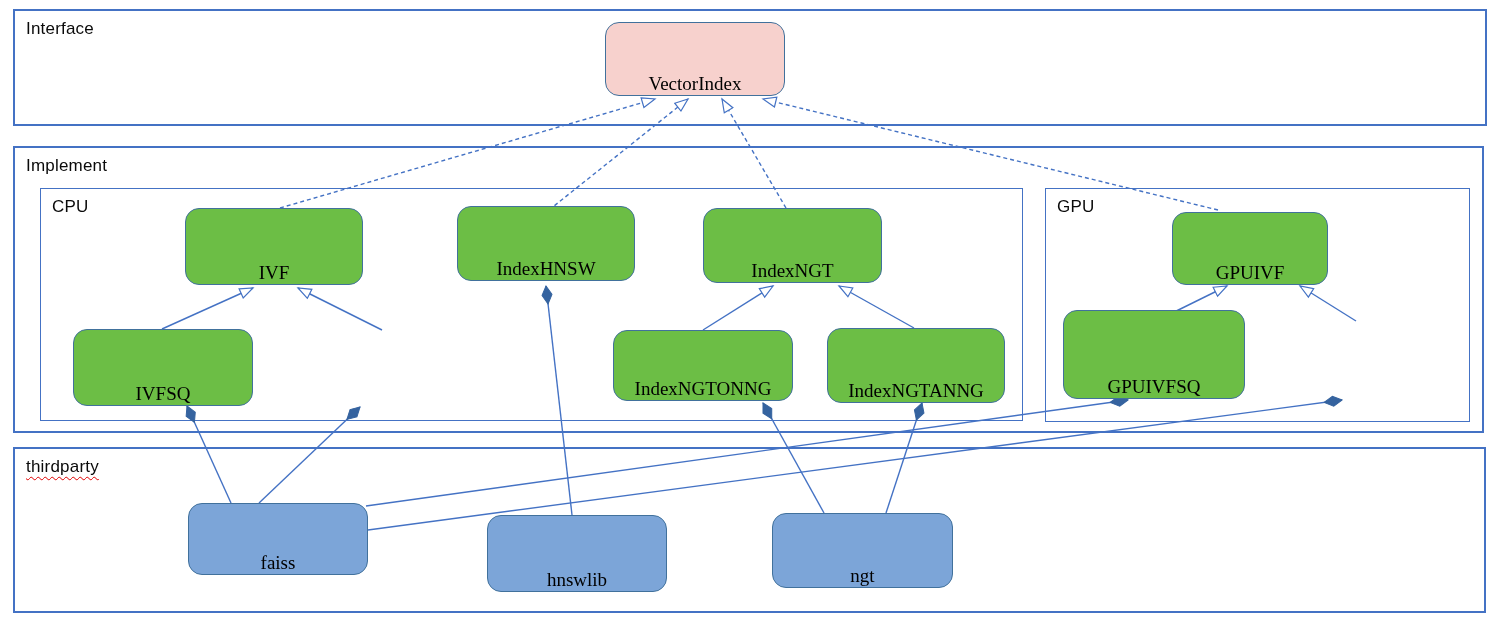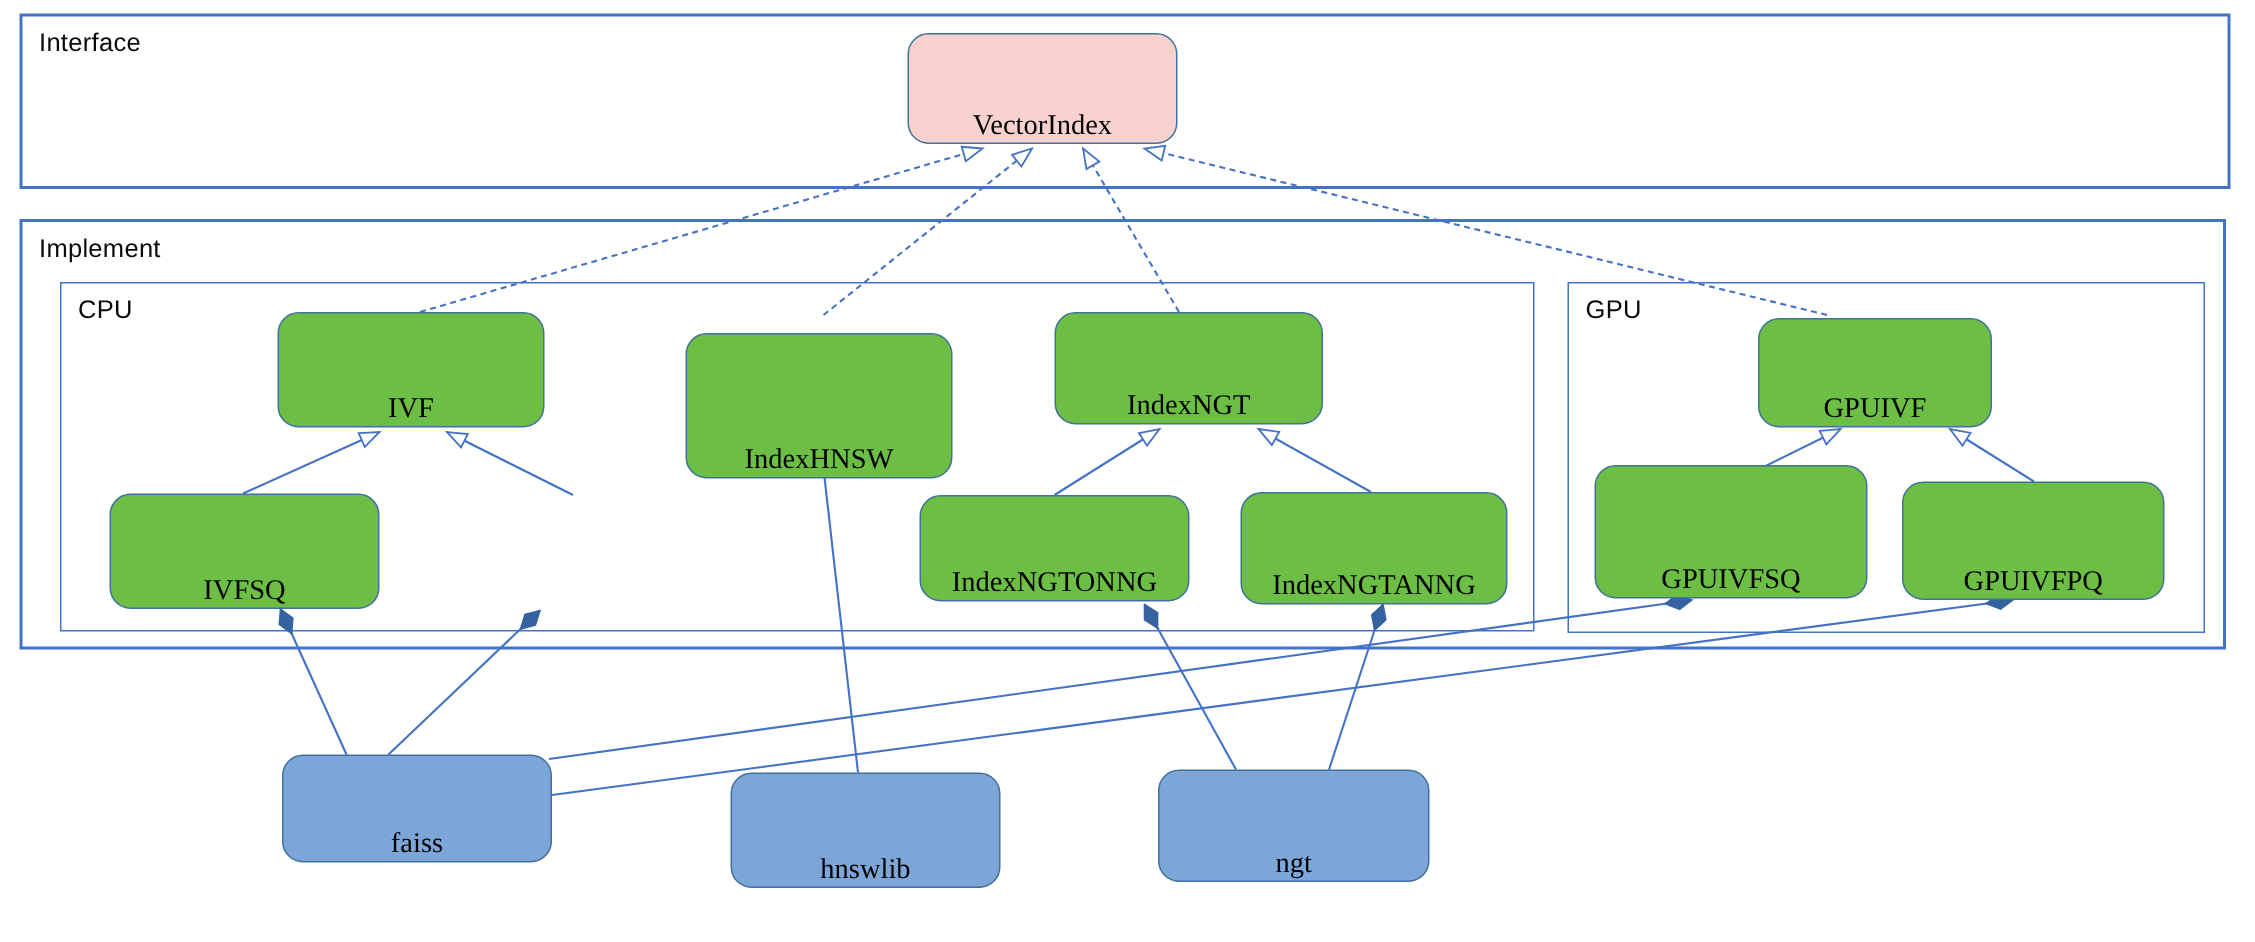--- a/index.html
+++ b/index.html
@@ -52,20 +52,23 @@
   </div>
 
   <div class="frame" style="left:40px;top:188px;width:983px;height:233px;border-width:1.6px">
     <span class="frame-label">CPU</span>
   </div>
 
   <div class="frame" style="left:1045px;top:188px;width:425px;height:234px;border-width:1.6px">
     <span class="frame-label">GPU</span>
   </div>
 
+  <div class="frame" style="left:13px;top:447px;width:1473px;height:166px">
+    <span class="frame-label wavy">thirdparty</span>
+  </div>
 
   <svg class="edges" id="edges-layer" width="1503" height="628">
     <defs>
       <marker id="m-triangle" markerUnits="userSpaceOnUse" markerWidth="16" markerHeight="14" refX="14" refY="6.5" orient="auto">
         <polygon points="1,1.5 14,6.5 1,11.5" fill="#ffffff" stroke="#4472c4" stroke-width="1.2"></polygon>
       </marker>
       <marker id="m-diamond" markerUnits="userSpaceOnUse" markerWidth="21" markerHeight="13" refX="1.5" refY="6.5" orient="auto">
         <polygon points="1.5,6.5 10.5,1.5 19.5,6.5 10.5,11.5" fill="#35639f" stroke="#35639f" stroke-width="1"></polygon>
       </marker>
     </defs>
@@ -88,21 +91,21 @@
       <line x1="1342" y1="400" x2="368" y2="530" class="edge composition" marker-start="url(#m-diamond)"></line>
     </svg>
 
   <div class="node pink" style="left:605px;top:22px;width:180px;height:74px">
     <span>VectorIndex</span>
   </div>
 
   <div class="node green" style="left:185px;top:208px;width:178px;height:77px">
     <span>IVF</span>
   </div>
-  <div class="node green" style="left:457px;top:222px;width:178px;height:97px">
+  <div class="node green" style="left:457px;top:206px;width:178px;height:75px">
     <span>IndexHNSW</span>
   </div>
   <div class="node green" style="left:703px;top:208px;width:179px;height:75px">
     <span>IndexNGT</span>
   </div>
   <div class="node green" style="left:73px;top:329px;width:180px;height:77px">
     <span>IVFSQ</span>
   </div>
   <div class="node green" style="left:613px;top:330px;width:180px;height:71px">
     <span>IndexNGTONNG</span>
@@ -110,23 +113,20 @@
   <div class="node green" style="left:827px;top:328px;width:178px;height:75px">
     <span>IndexNGTANNG</span>
   </div>
 
   <div class="node green" style="left:1172px;top:212px;width:156px;height:73px">
     <span>GPUIVF</span>
   </div>
   <div class="node green" style="left:1063px;top:310px;width:182px;height:89px">
     <span>GPUIVFSQ</span>
   </div>
-  <div class="node green" style="left:1268px;top:321px;width:175px;height:79px">
-    <span>GPUIVFPQ</span>
-  </div>
 
   <div class="node blue" style="left:188px;top:503px;width:180px;height:72px">
     <span>faiss</span>
   </div>
   <div class="node blue" style="left:487px;top:515px;width:180px;height:77px">
     <span>hnswlib</span>
   </div>
   <div class="node blue" style="left:772px;top:513px;width:181px;height:75px">
     <span>ngt</span>
   </div>

